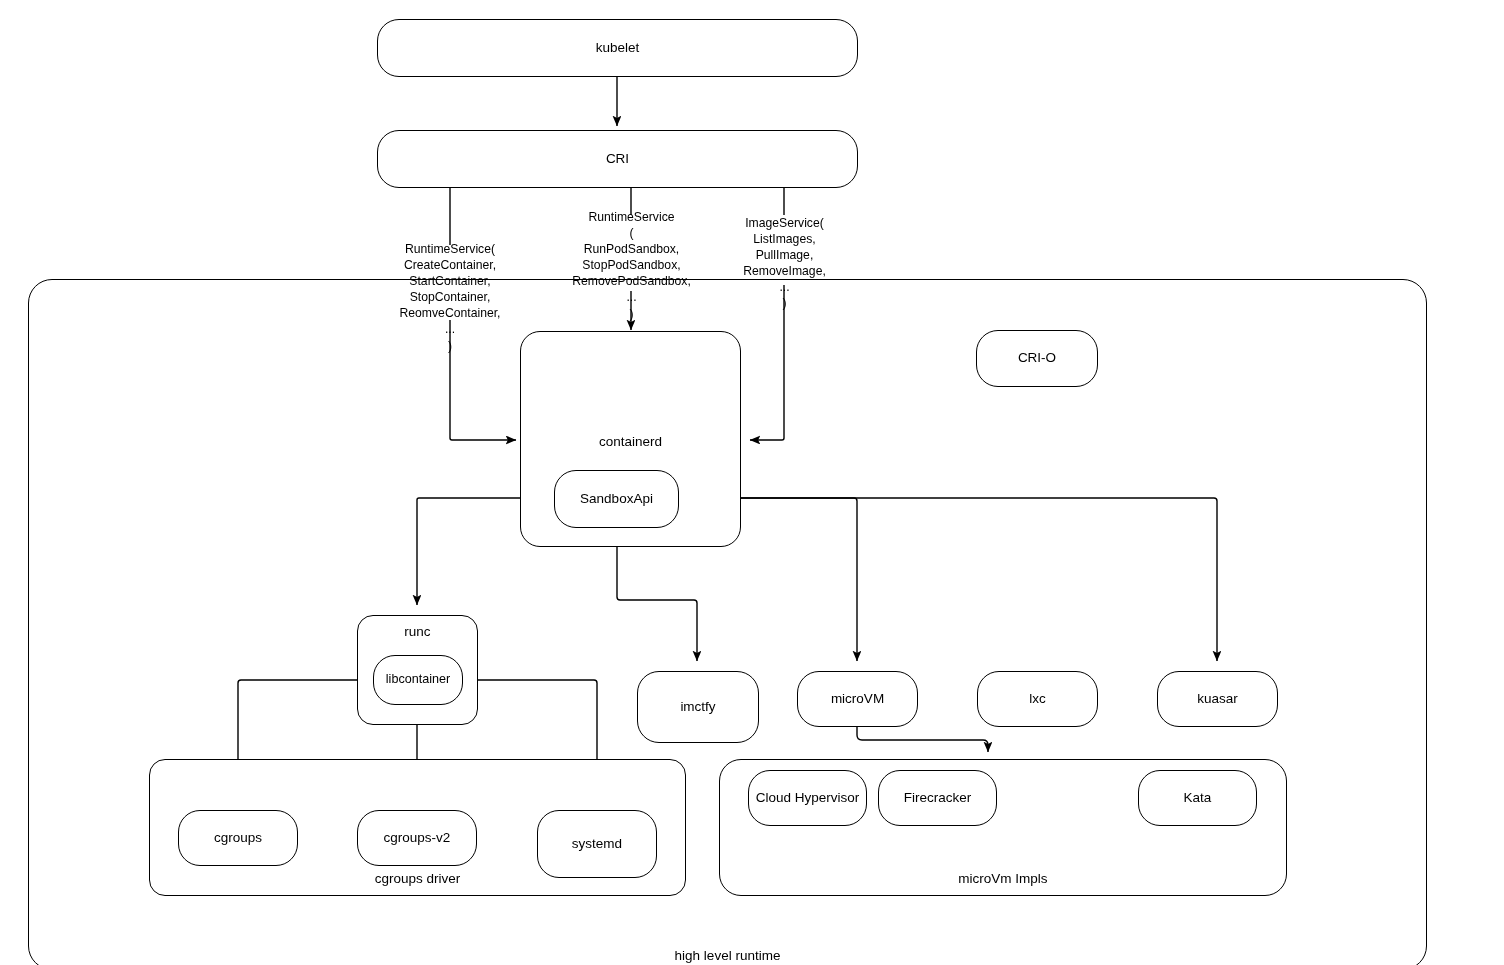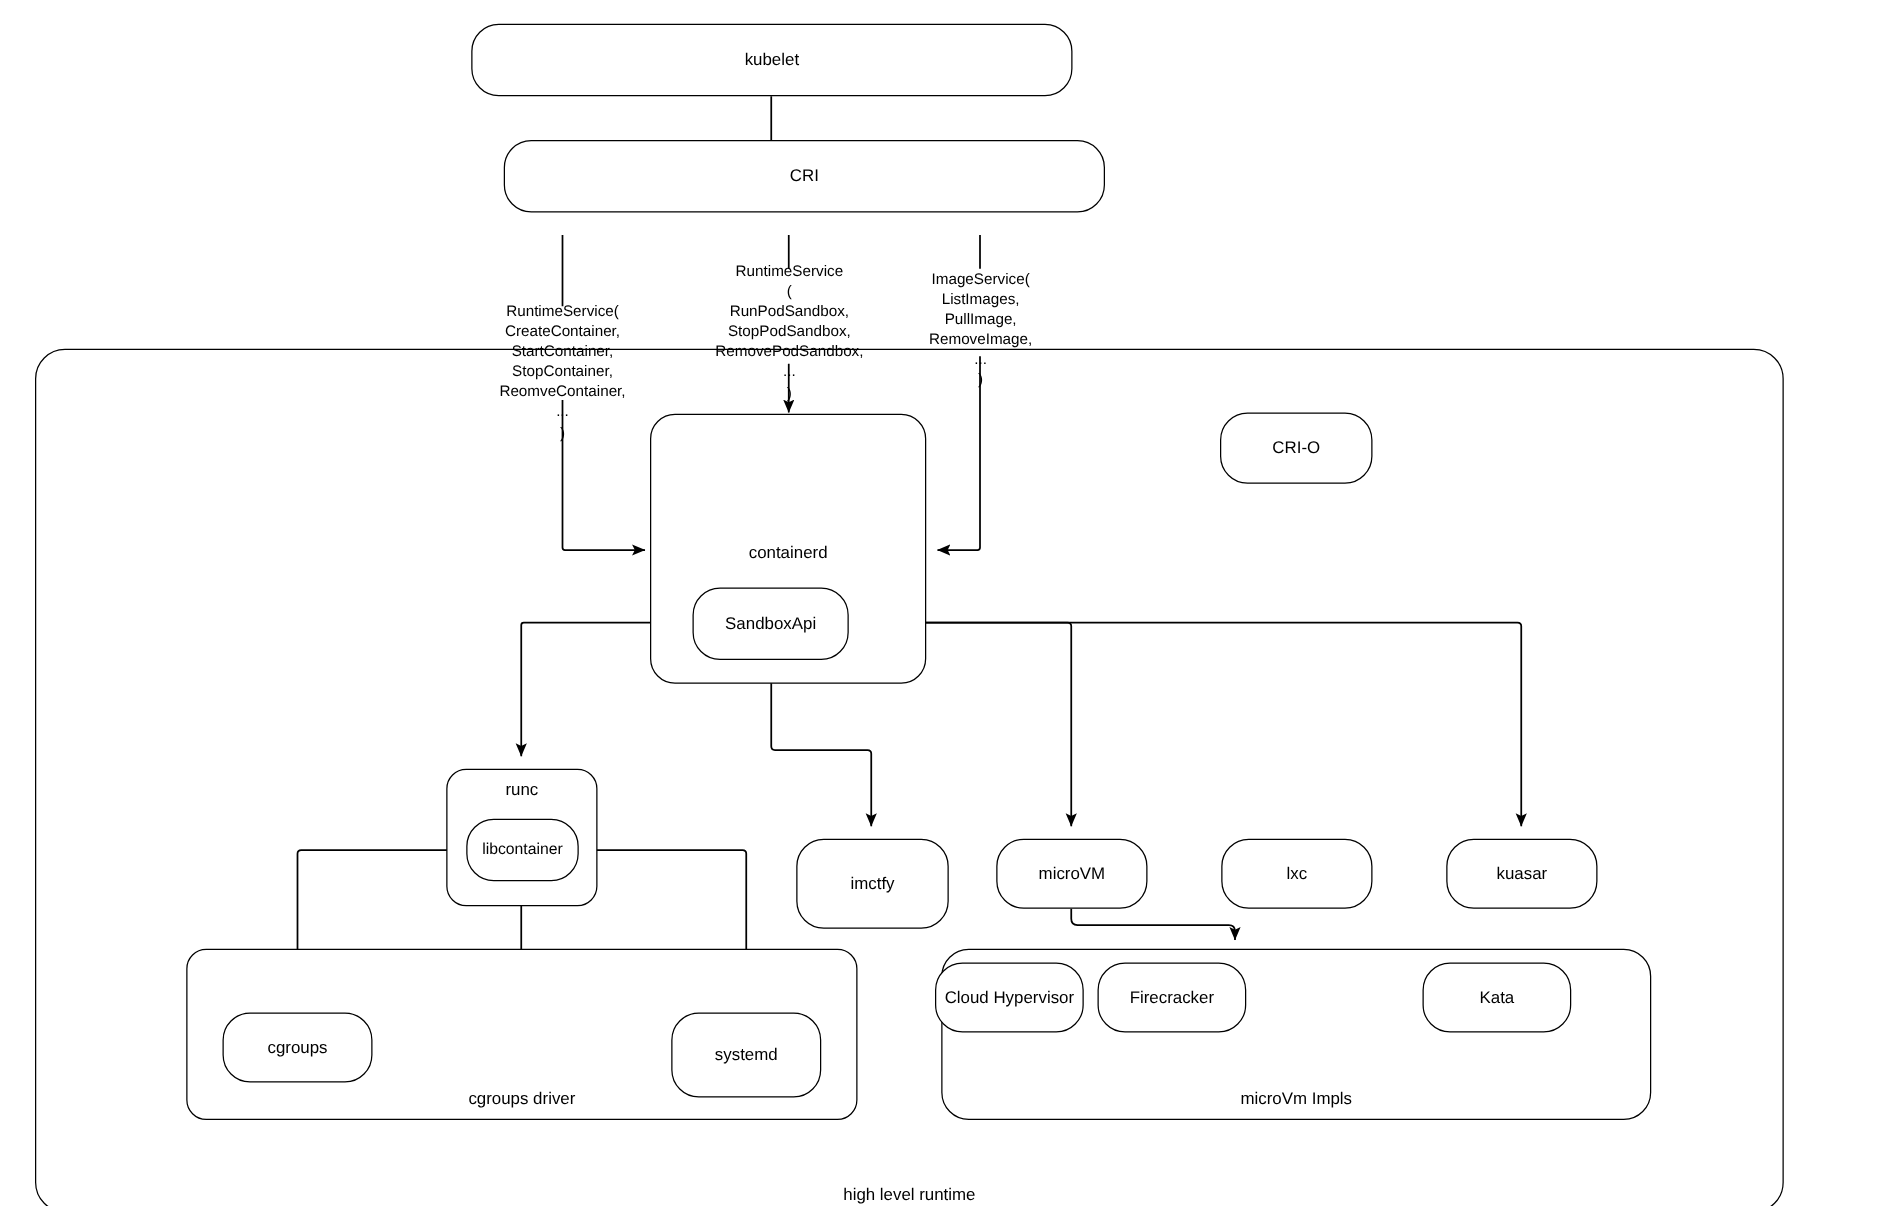--- a/index.html
+++ b/index.html
@@ -123,21 +123,21 @@
   </svg>
 
   <div class="outer z1" style="left:28px; top:279px; width:1399px; height:691px;">
     <span>high level runtime</span>
   </div>
 
   <div class="node z3" style="left:377px; top:19px; width:481px; height:58px;">
     <span>kubelet</span>
   </div>
 
-  <div class="node z3" style="left:377px; top:112px; width:481px; height:58px;margin-left:26px;">
+  <div class="node z3" style="left:377px; top:130px; width:481px; height:58px;">
     <span>CRI</span>
   </div>
 
   <div class="edgelabel z4" style="left:383px; top:241px; width:134px;">RuntimeService(
 CreateContainer,
 StartContainer,
 StopContainer,
 ReomveContainer,
 ...
 )</div>
@@ -194,26 +194,29 @@
   </div>
 
   <div class="node group z2" style="left:149px; top:759px; width:537px; height:137px;">
     <span>cgroups driver</span>
   </div>
 
   <div class="node z4" style="left:178px; top:810px; width:120px; height:56px;">
     <span>cgroups</span>
   </div>
 
+  <div class="node z4" style="left:357px; top:810px; width:120px; height:56px;">
+    <span>cgroups-v2</span>
+  </div>
 
   <div class="node z4" style="left:537px; top:810px; width:120px; height:68px;">
     <span>systemd</span>
   </div>
 
-  <div class="node group z2" style="left:753px; top:759px; width:568px; height:137px;border-radius:22px;">
+  <div class="node group z2" style="left:719px; top:759px; width:568px; height:137px;border-radius:22px;">
     <span>microVm Impls</span>
   </div>
 
   <div class="node z4" style="left:748px; top:770px; width:119px; height:56px;">
     <span>Cloud Hypervisor</span>
   </div>
 
   <div class="node z4" style="left:878px; top:770px; width:119px; height:56px;">
     <span>Firecracker</span>
   </div>

